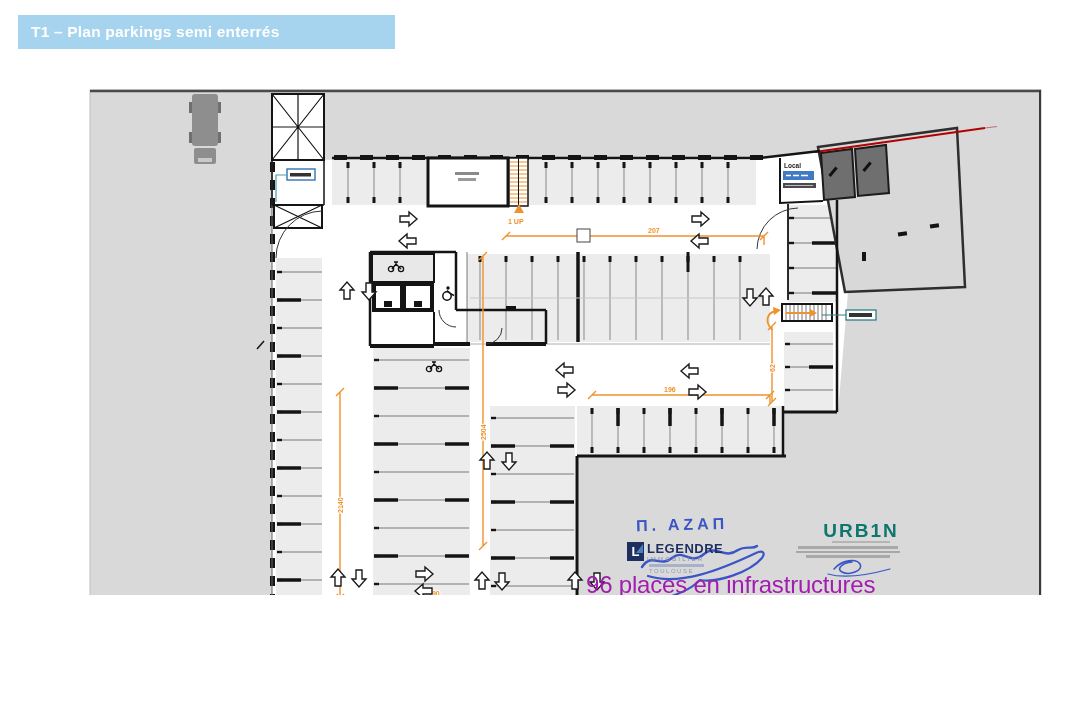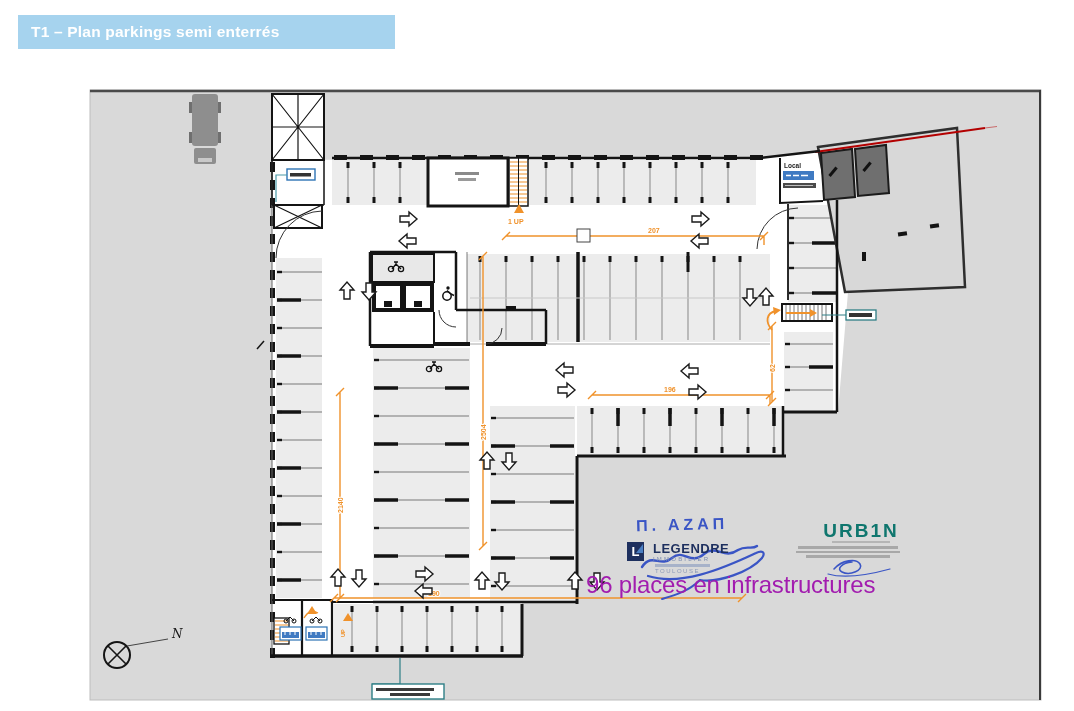--- a/index.html
+++ b/index.html
@@ -1,16 +1,16 @@
 <!DOCTYPE html>
 <html><head>
 <meta charset="utf-8">
 <style>
   html,body{margin:0;padding:0;background:#fff;}
-  .stage{position:relative;width:1074px;height:711px;background:#ffffff;
+  .stage{position:relative;width:1074px;height:595px;background:#ffffff;
          font-family:"Liberation Sans",sans-serif;overflow:hidden;}
   .banner{position:absolute;left:18px;top:15px;width:364px;height:34px;
           background:#A6D3EE;color:#ffffff;font-size:15.5px;font-weight:bold;
           line-height:34px;padding-left:13px;letter-spacing:.2px;}
   svg.plan{position:absolute;left:0;top:0;}
   .caption{position:absolute;left:586px;top:571px;font-size:24px;color:#a21caf;
            letter-spacing:-.2px;}
   .sig-name{position:absolute;left:636px;top:516px;color:#3a55c5;font-size:16px;
             font-weight:bold;letter-spacing:4px;transform:rotate(-1.5deg);}
   .legendre{position:absolute;left:627px;top:542px;width:130px;}
@@ -541,21 +541,21 @@
     </g>
   </svg>
 
   <div class="caption">96 places en infrastructures</div>
 
   <div class="sig-name">Π. ΑΖΑΠ</div>
 
   <div class="legendre">
     <div class="row">
       <div class="lg-mark">L</div>
-      <div class="lg-text" style="margin-left:9px;">
+      <div class="lg-text" style="margin-left:3px;">
         <div class="l1">LEGENDRE</div>
         <div class="l2">IMMOBILIER</div>
         <div class="lg-bar"></div>
         <div class="l3">TOULOUSE</div>
       </div>
     </div>
   </div>
 
   <div class="urbin">
     <div class="ur-name">URB1N</div>

